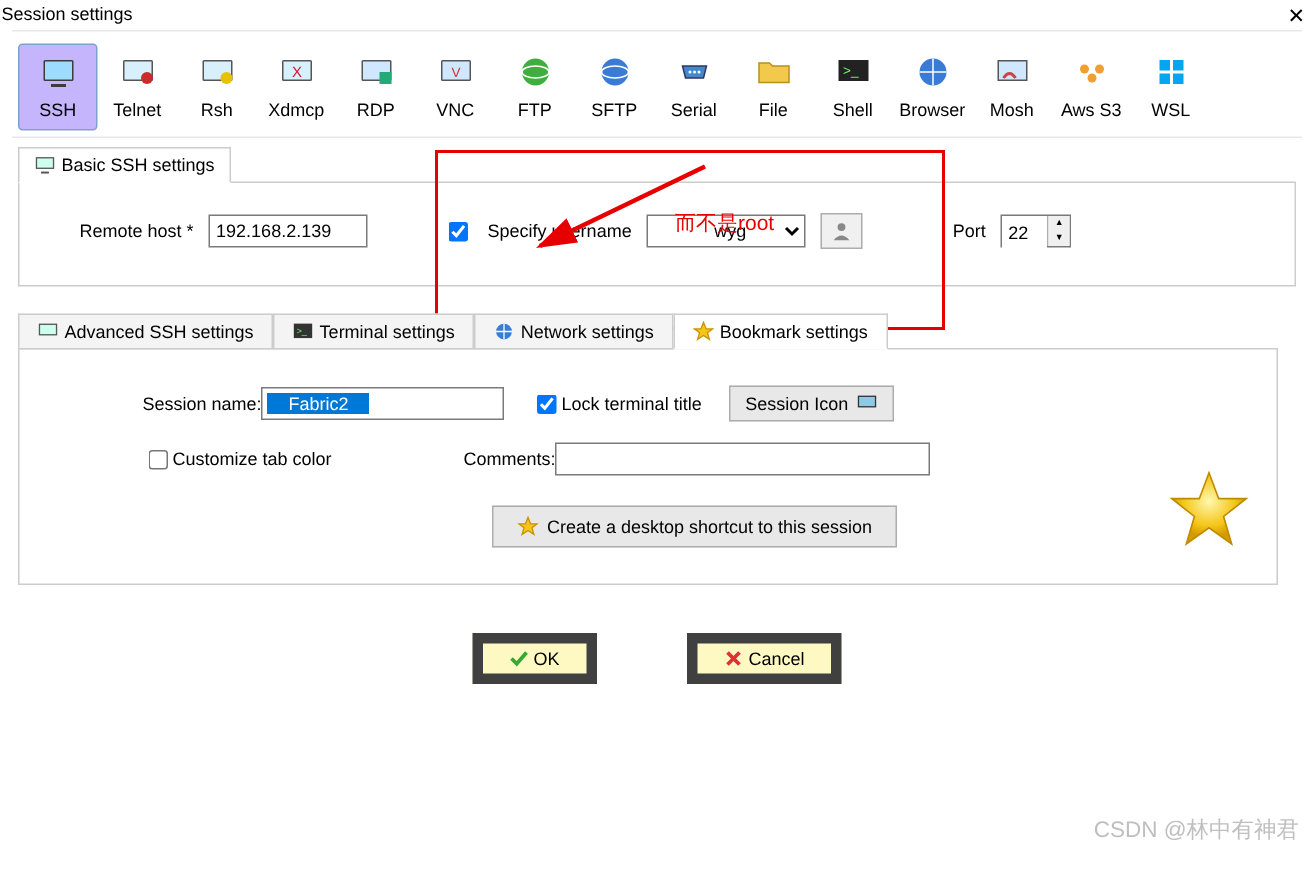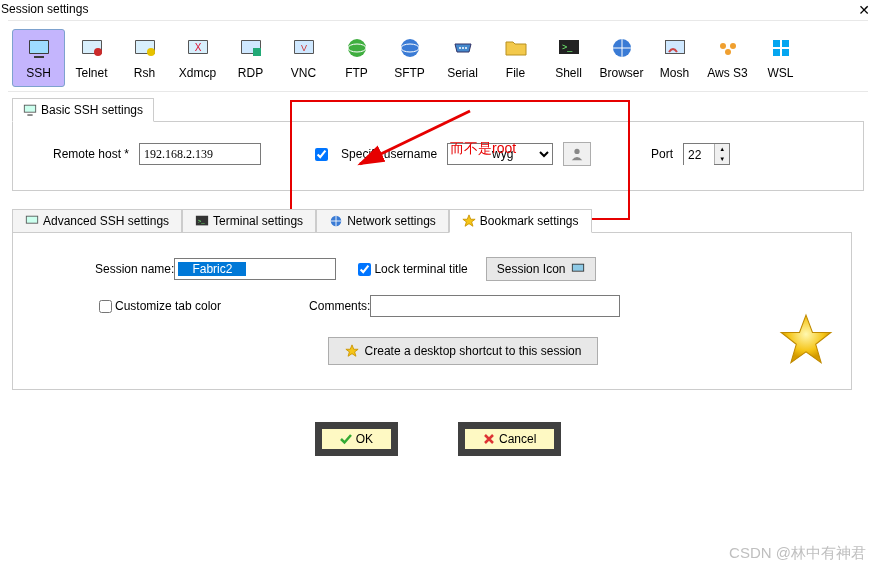--- a/index.html
+++ b/index.html
@@ -322,21 +322,21 @@
   <div class="tab-single">
     <svg class="icon-sm" viewBox="0 0 16 16">
         <rect x="1" y="2" width="14" height="9" fill="#555"></rect>
         <rect x="2" y="3" width="12" height="7" fill="#cfe"></rect>
         <rect x="5" y="13" width="6" height="1.5" fill="#555"></rect>
       </svg>
     <span>Basic SSH settings</span>
   </div>
   <div class="panel">
     <label>Remote host *</label>
-    <input type="text" style="width: 122px; font-family: Liberation Serif, serif;" value="192.168.2.139">
+    <input type="text" style="width: 106px;" value="192.168.2.139">
     <span style="width:30px"></span>
     <input type="checkbox" checked="" style="">
     <label>Specify username</label>
     <select class="combo">
       <option>wyg</option>
     </select>
     <span class="btn-small">
       <svg class="icon-sm" viewBox="0 0 16 16">
           <circle cx="8" cy="5" r="3" fill="#888"></circle>
           <path d="M2 15 Q8 8 14 15" fill="#888"></path>

